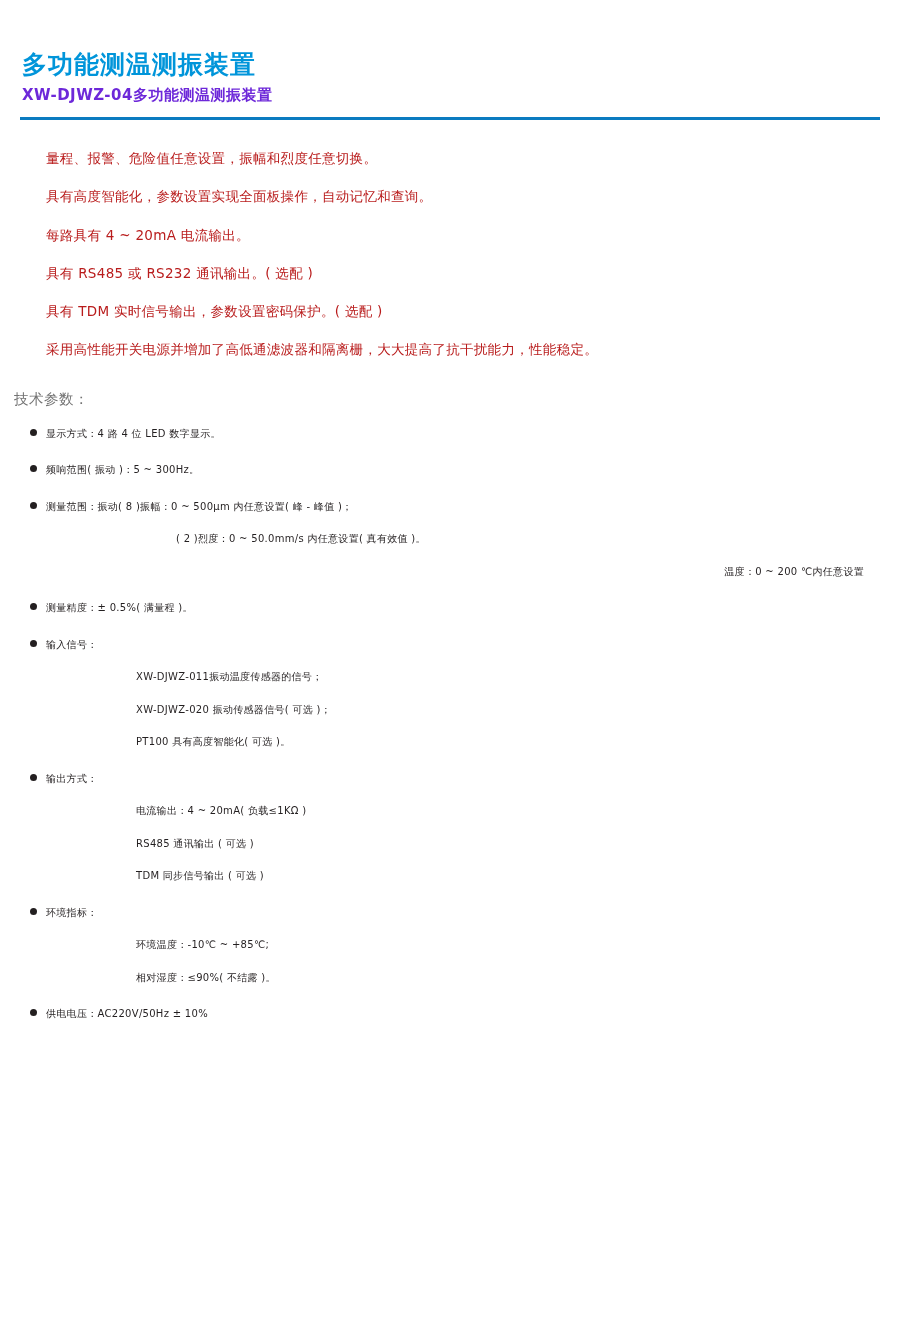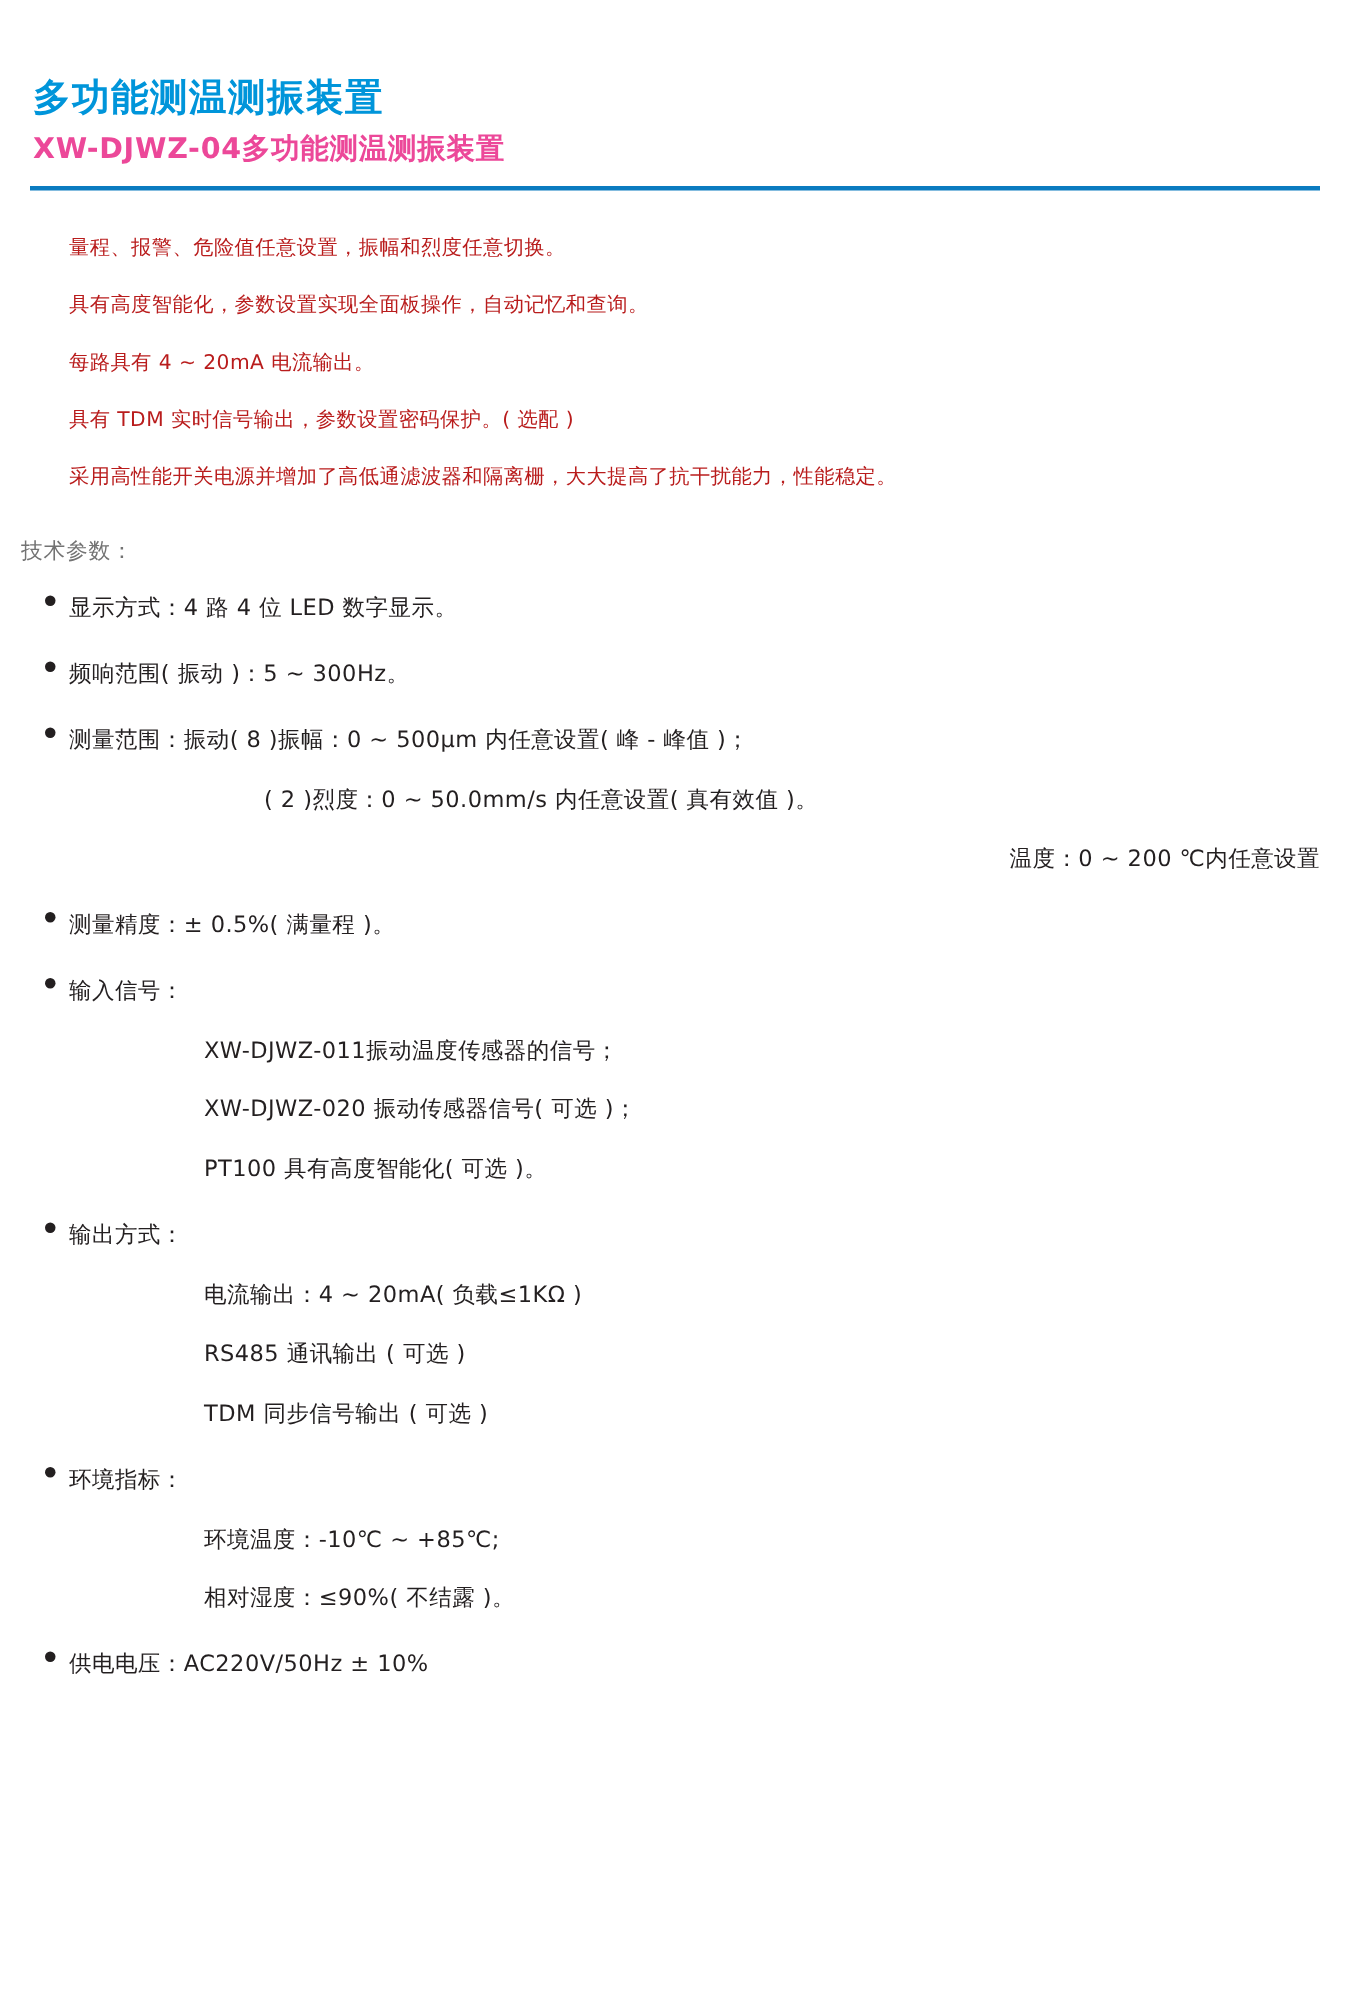--- a/index.html
+++ b/index.html
@@ -28,23 +28,23 @@
   }
   .doc-title {
     font-size: 25px;
     font-weight: bold;
     color: #0095da;
     letter-spacing: 1px;
     line-height: 1.2;
     margin: 0 0 6px 0;
   }
   .doc-subtitle {
-    font-size: 19px;
+    font-size: 15px;
     font-weight: bold;
-    color: #ec4899;
+    color: #6d28d9;
     letter-spacing: 0.5px;
     margin: 0;
   }
   .header-rule {
     margin: 12px 20px 0 20px;
     height: 3px;
     background: #0a7bc0;
   }
   
   .intro {
@@ -64,23 +64,23 @@
     font-size: 14.5px;
     color: #737373;
     letter-spacing: 0.5px;
   }
   .spec-list {
     margin: 18px 0 0 0;
     padding: 0;
     list-style: none;
   }
   .spec-item {
-    margin: 0 0 22px 0;
+    margin: 0 16px 22px 0;
     padding: 0 20px 0 46px;
-    font-size: 15px;
+    font-size: 10px;
     line-height: 1.45;
     letter-spacing: 0.3px;
     position: relative;
   }
   .spec-item > .bullet {
     position: absolute;
     left: 30px;
     top: 2px;
     width: 7px;
     height: 7px;
@@ -107,20 +107,21 @@
   <div class="header">
     <h1 class="doc-title">多功能测温测振装置</h1>
     <div class="doc-subtitle">XW-DJWZ-04多功能测温测振装置</div>
   </div>
   <div class="header-rule"></div>
 
   <div class="intro">
     <p>量程、报警、危险值任意设置，振幅和烈度任意切换。</p>
     <p>具有高度智能化，参数设置实现全面板操作，自动记忆和查询。</p>
     <p>每路具有 4 ~ 20mA 电流输出。</p>
+    <p>具有 RS485 或 RS232 通讯输出。( 选配 )</p>
     <p>具有 TDM 实时信号输出，参数设置密码保护。( 选配 )</p>
     <p>采用高性能开关电源并增加了高低通滤波器和隔离栅，大大提高了抗干扰能力，性能稳定。</p>
   </div>
 
   <div class="spec-heading">技术参数：</div>
 
   <ul class="spec-list">
 
     <li class="spec-item">
       <span class="bullet"></span>

